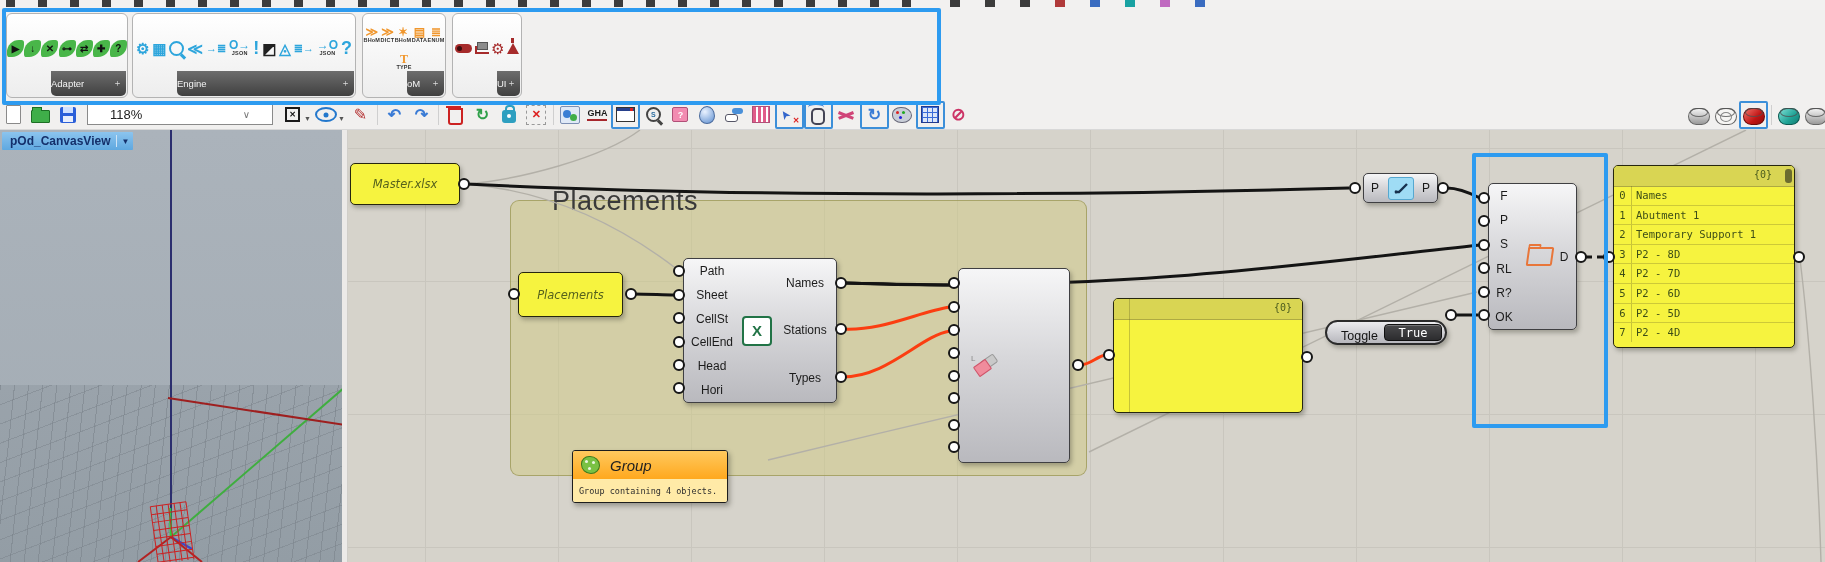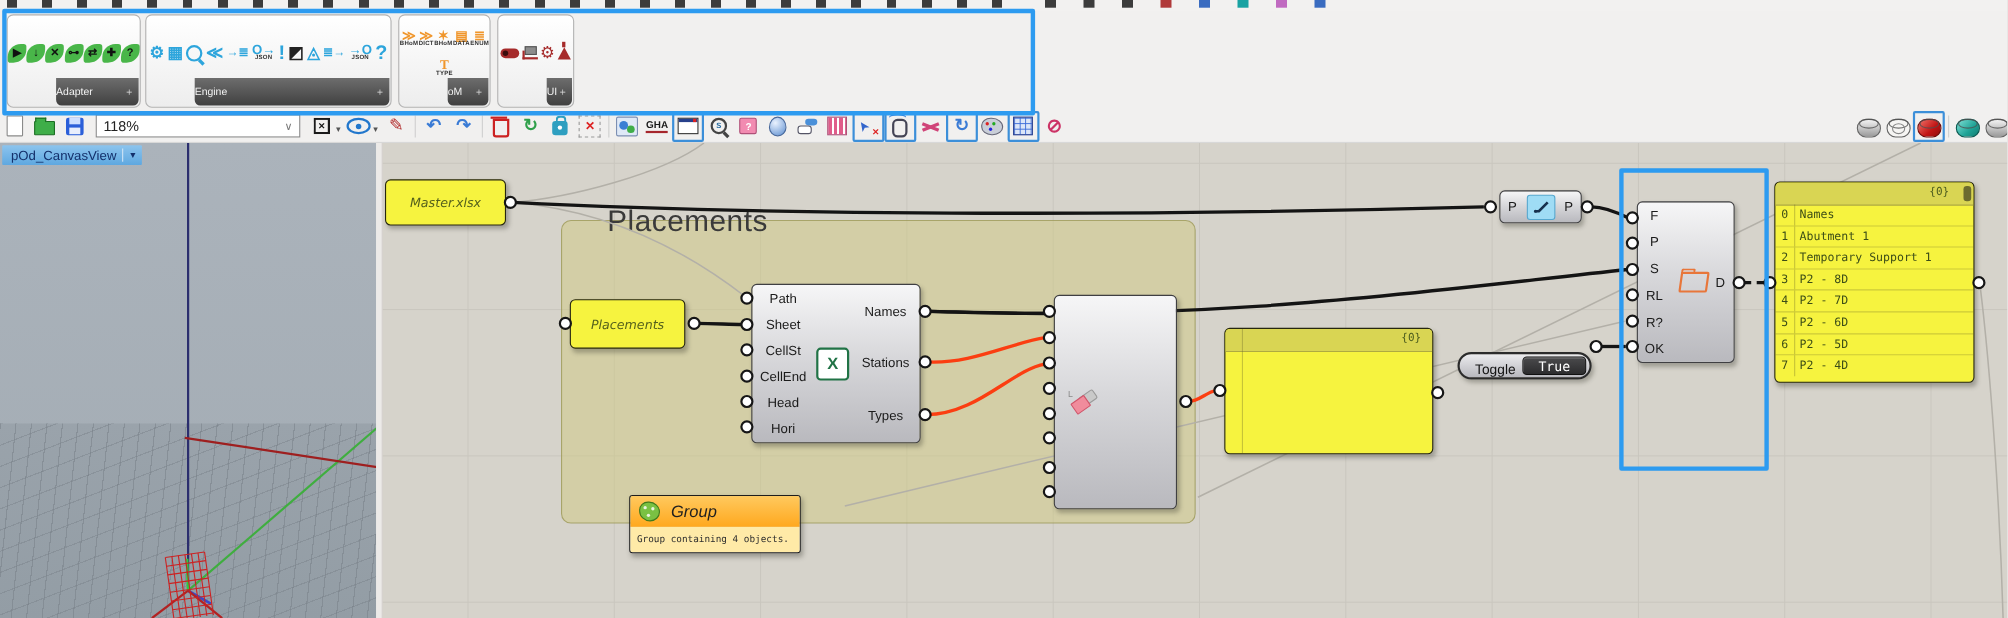--- a/index.html
+++ b/index.html
@@ -50,21 +50,21 @@
   .t2{width:27px;height:26px;display:flex;align-items:center;justify-content:center;flex:none;}
   .sel{border:2px solid #3c8fd9;border-radius:2px;width:25px;height:24px;}
   .vsep{width:1px;height:20px;background:#cfcfcf;margin:0 3px;flex:none;}
   .ic-page{width:13px;height:17px;background:#fff;border:1.5px solid #8a8a8a;border-radius:1px;}
   .ic-folder{position:relative;width:17px;height:11px;background:#3fae49;border:1px solid #1c6e24;border-radius:1px;margin-top:4px;}
   .ic-folder:before{content:"";position:absolute;left:0;top:-4px;width:8px;height:3px;background:#3fae49;border:1px solid #1c6e24;border-bottom:none;}
   .ic-floppy{position:relative;width:16px;height:16px;background:#2b5fd9;border-radius:2px;}
   .ic-floppy:before{content:"";position:absolute;left:3px;top:0;width:10px;height:6px;background:#cfe0ff;}
   .ic-floppy:after{content:"";position:absolute;left:3px;bottom:1px;width:10px;height:6px;background:#e8eefc;}
   .combo{width:186px;height:21px;background:#fff;border:1px solid #8a8a8a;display:flex;align-items:center;
-         font-size:13px;color:#222;padding:0 6px;box-sizing:border-box;margin:0 6px;flex:none;}
+         font-size:13px;color:#222;padding:0 22px;box-sizing:border-box;margin:0 6px;flex:none;}
   .combo .chev{margin-left:auto;color:#777;font-size:10px;}
   .ic-extents{position:relative;width:15px;height:15px;display:flex;align-items:center;justify-content:center;
               font-size:8px;color:#111;font-weight:bold;}
   .ic-extents:before{content:"";position:absolute;inset:0;border:2px solid #1a1a1a;
          -webkit-mask:linear-gradient(#000 0 0) top/100% 4px no-repeat,linear-gradient(#000 0 0) bottom/100% 4px no-repeat,linear-gradient(#000 0 0) left/4px 100% no-repeat,linear-gradient(#000 0 0) right/4px 100% no-repeat;
          mask:linear-gradient(#000 0 0) top/100% 4px no-repeat,linear-gradient(#000 0 0) bottom/100% 4px no-repeat,linear-gradient(#000 0 0) left/4px 100% no-repeat,linear-gradient(#000 0 0) right/4px 100% no-repeat;}
   .ddchev{font-size:7px;color:#555;margin:8px 2px 0 -2px;}
   .ic-eye{position:relative;width:18px;height:11px;border:2px solid #2277cc;border-radius:50%;}
   .ic-eye:before{content:"";position:absolute;left:50%;top:50%;width:5px;height:5px;border-radius:50%;background:#2277cc;transform:translate(-50%,-50%);}
   .glyph{font-size:16px;line-height:1;}
@@ -115,21 +115,21 @@
   .cyl.teal{background:linear-gradient(135deg,#7fe0d6,#1fa396 60%,#127c72);border-color:#0c5a52;}
   .right-cluster{position:absolute;right:0;top:100px;height:30px;width:140px;display:flex;align-items:center;overflow:hidden;}
   
   .viewport{position:absolute;left:0;top:130px;width:342px;height:432px;background:linear-gradient(#abb3bb,#a2abb3);overflow:hidden;}
   .vp-ground{position:absolute;left:0;top:255px;width:342px;height:177px;
      background:
        repeating-linear-gradient(96deg,rgba(120,128,136,.55) 0 1px,transparent 1px 14px),
        repeating-linear-gradient(159deg,rgba(120,128,136,.45) 0 1px,transparent 1px 18px),
        linear-gradient(#9aa3ab,#939da5);}
   .vp-tab{position:absolute;left:2px;top:2px;height:18px;display:flex;align-items:center;gap:5px;padding:0 4px 0 8px;
-          background:linear-gradient(#8cc4ee,#5fa8e0);color:#14306b;font-weight:normal;font-size:12px;border-radius:1px;}
+          background:linear-gradient(#8cc4ee,#5fa8e0);color:#14306b;font-weight:bold;font-size:12px;border-radius:1px;}
   .vp-tab .sepline{width:1px;height:12px;background:#cfe4f6;}
   .vp-tab .arr{font-size:8px;color:#14306b;}
   
   .canvas{position:absolute;left:348px;top:130px;width:1477px;height:432px;background-color:#d6d3cb;
      background-image:linear-gradient(#c9c6be 1px,transparent 1px),linear-gradient(90deg,#c9c6be 1px,transparent 1px);
      background-size:133px 133px;background-position:77px 18px;overflow:hidden;}
   .vdivider{position:absolute;left:342px;top:130px;width:6px;height:432px;background:#eceae8;border-right:1px solid #d0cec9;box-sizing:border-box;}
   .grp-rect{position:absolute;left:162px;top:70px;width:575px;height:274px;background:rgba(207,202,130,.5);
             border:1px solid rgba(150,145,80,.7);border-radius:9px;z-index:1;}
   .grp-title{position:absolute;left:204px;top:56px;font-size:27px;color:#3a3a3a;z-index:2;letter-spacing:.5px;}

